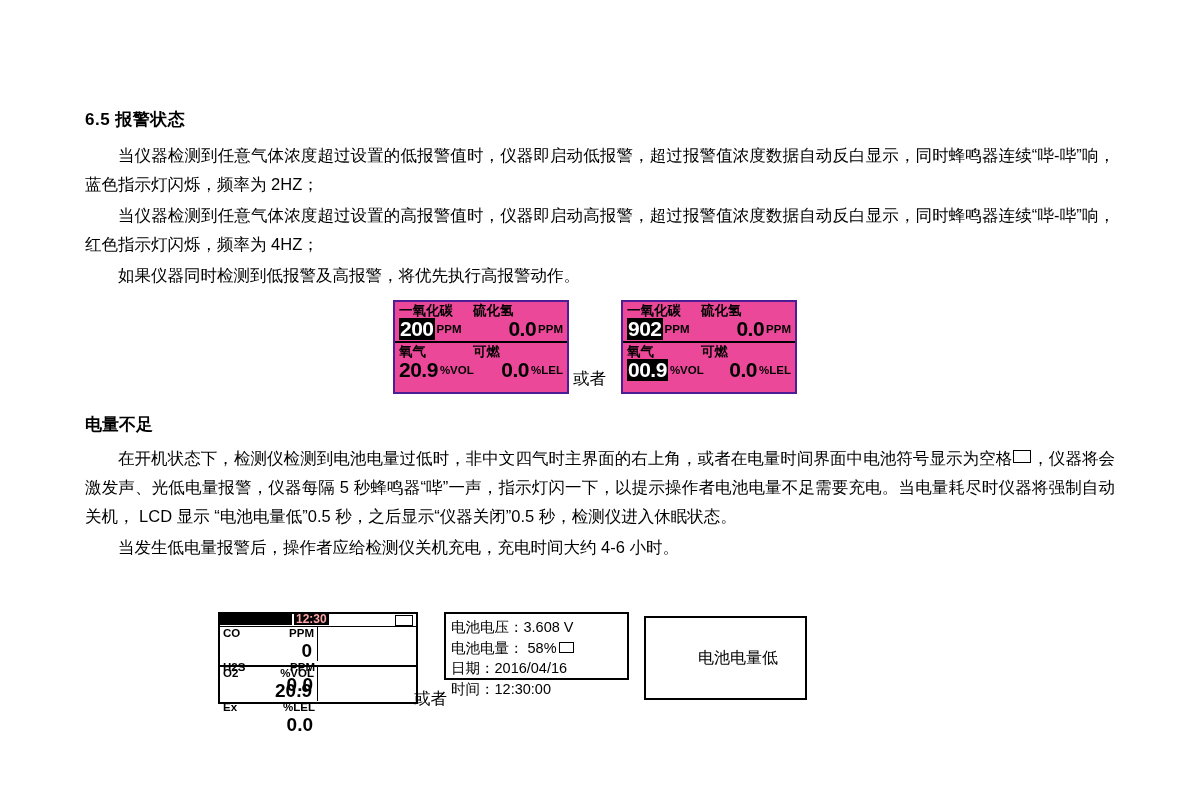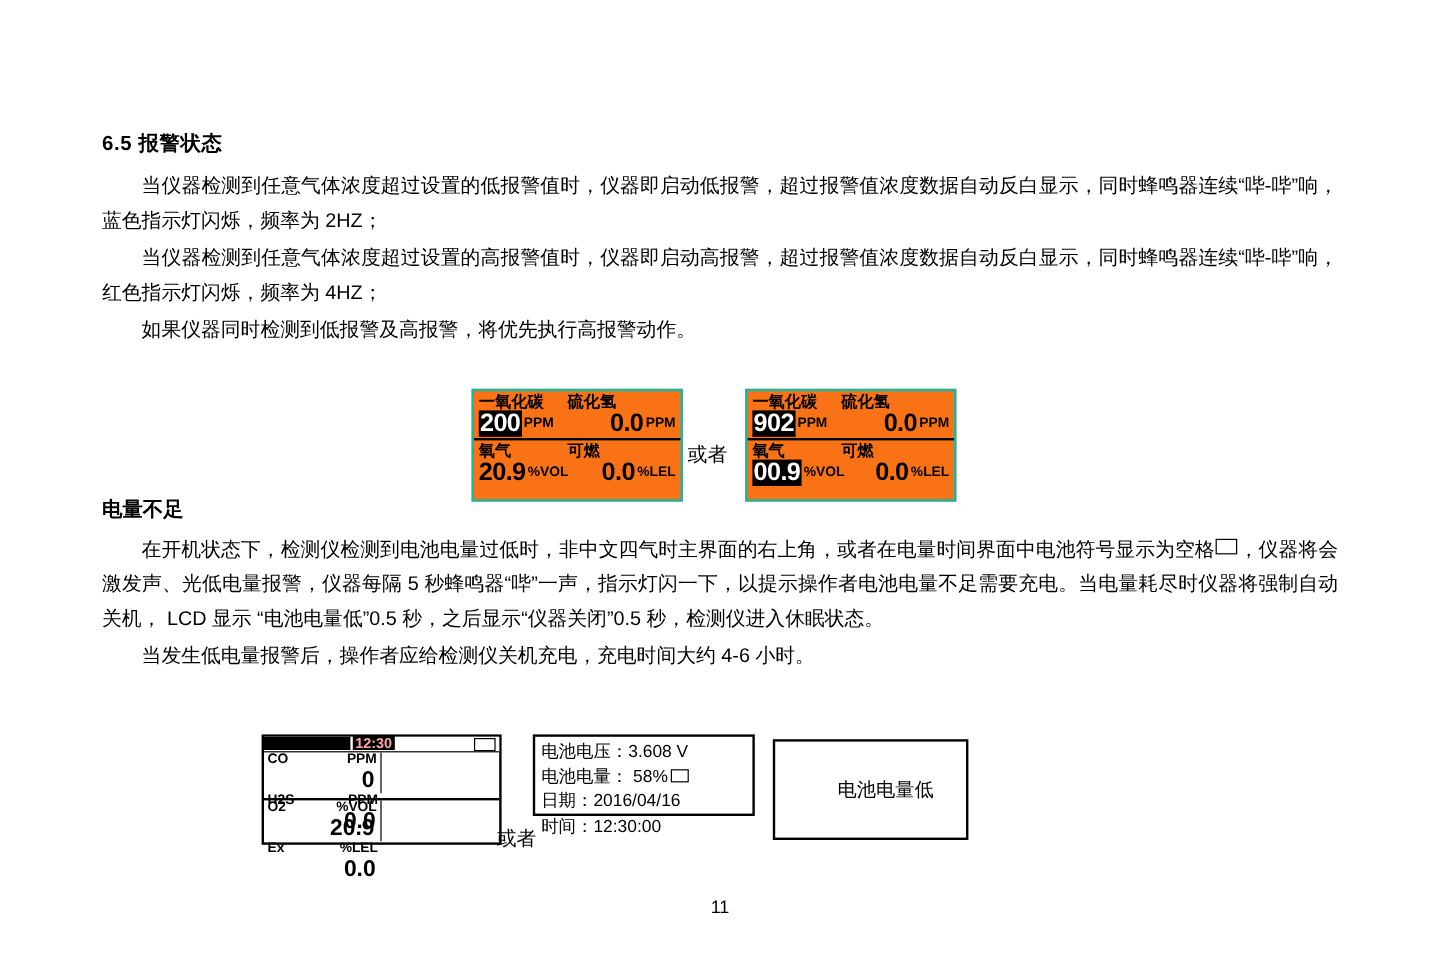--- a/index.html
+++ b/index.html
@@ -58,25 +58,24 @@
     position: absolute;
     left: 393px;
     top: 300px;
     width: 430px;
     height: 100px;
   }
   .lcd4 {
     position: absolute;
     width: 176px;
     height: 94px;
-    border: 2px solid #14b8a6;
-    box-sizing: border-box;
-    background: #f97316;
+    border: 2px solid #4c1d95;
+    box-sizing: border-box;
+    background: #ec4899;
     font-family: "Liberation Sans", sans-serif;
-    margin-top: 24px;
   }
   .lcd4.a { left: 0; top: 0; }
   .lcd4.b { left: 228px; top: 0; }
   .lcd4 .lbl-row {
     display: flex;
     font-size: 13.5px;
     font-weight: bold;
     padding: 1px 4px 0 4px;
     line-height: 15px;
   }
@@ -355,14 +354,13 @@
     <div class="lcd-batt">
       <div class="line">电池电压：3.608 V</div>
       <div class="line"><span>电池电量：  58%</span><span class="bico"></span></div>
       <div class="line">日期：2016/04/16</div>
       <div class="line">时间：12:30:00</div>
     </div>
 
     <div class="lcd-msg m1">电池电量低</div>
   </div>
 
-  <div class="page-number">11</div>
 </div>
 
 </body></html>

